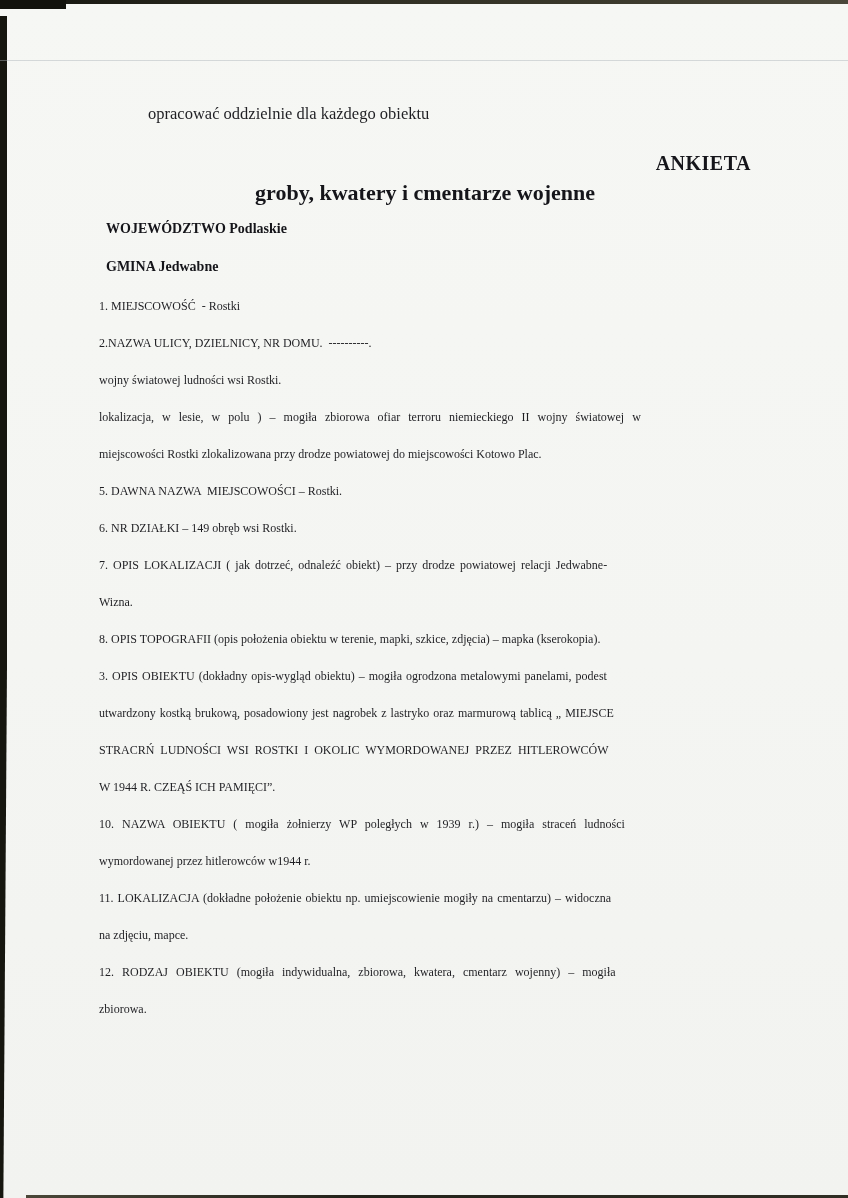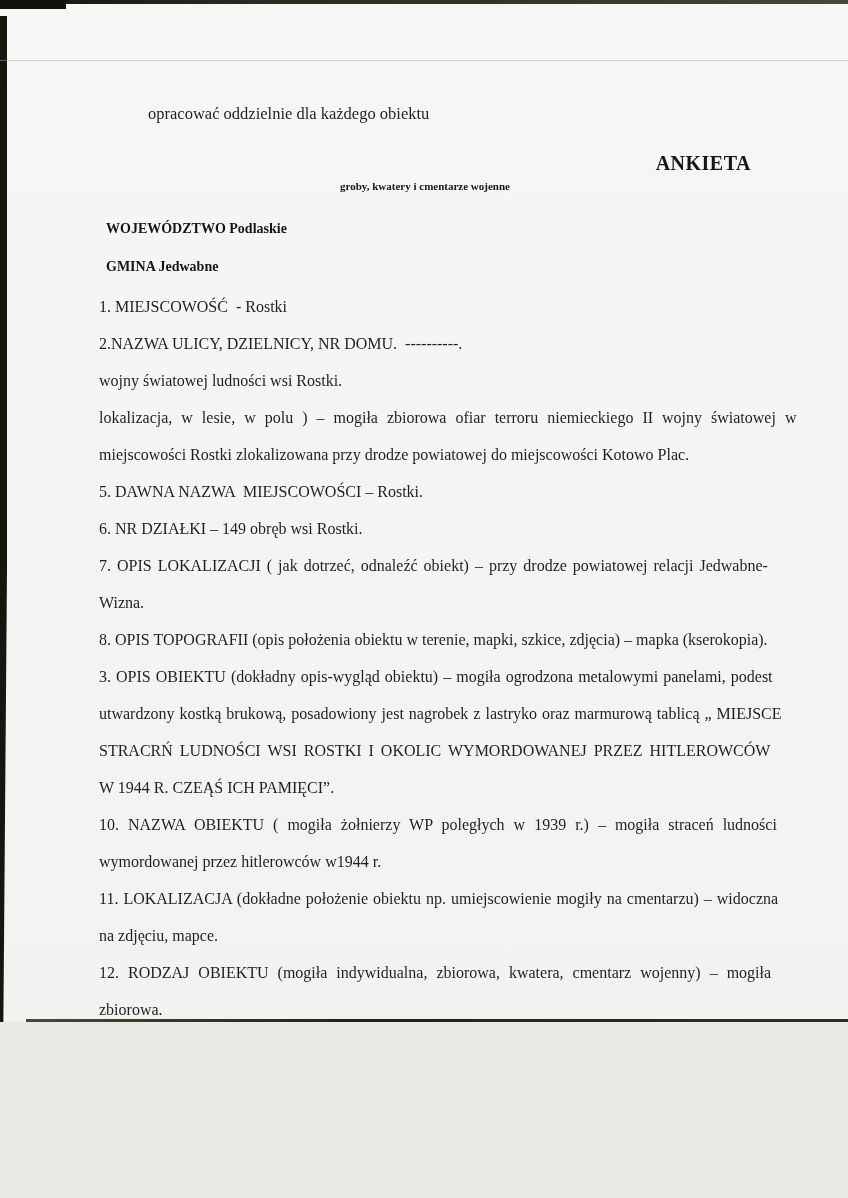--- a/index.html
+++ b/index.html
@@ -1,19 +1,19 @@
 <!DOCTYPE html>
 <html><head>
 <meta charset="utf-8">
 <style>
   html, body { margin: 0; padding: 0; background: #e9e9e6; }
   .page {
     position: relative;
     width: 848px;
-    height: 1022px;
+    height: 1198px;
     margin: 0 auto;
     background: linear-gradient(180deg, #f6f7f4 0%, #f4f5f2 55%, #f2f3f0 100%);
     overflow: hidden;
     font-family: "Liberation Serif", "DejaVu Serif", serif;
     color: #1f1f23;
   }
 
   
   .edge-top {
     position: absolute; top: 0; left: 0; right: 0; height: 4px;
@@ -44,35 +44,35 @@
     position: absolute; top: 104px; left: 49px;
     font-size: 16.5px; white-space: pre;
   }
   .title {
     position: absolute; top: 152px; left: 0; width: 100%;
     text-align: right; font-weight: bold; font-size: 20px; letter-spacing: 0.5px;
     color: #15151a;
   }
   .subtitle {
     position: absolute; top: 180px; left: 0; width: 100%;
-    text-align: center; font-weight: bold; font-size: 11px;
+    text-align: center; font-weight: bold; font-size: 22px;
     color: #15151a;
   }
   .heading {
     position: absolute; left: 7px;
     font-weight: bold; font-size: 14px; white-space: pre;
     color: #15151a;
   }
   .heading.province { top: 221px; }
   .heading.commune  { top: 259px; }
 
   .body-lines { position: absolute; top: 288px; left: 0; width: 652px; }
   .line {
     height: 37px; line-height: 37px;
-    font-size: 16px;
+    font-size: 12px;
     white-space: pre;   
   }
 </style>
 </head>
 <body>
 
 <div class="page">
 
   <div class="edge-top"></div>
   <div class="edge-top-corner"></div>

